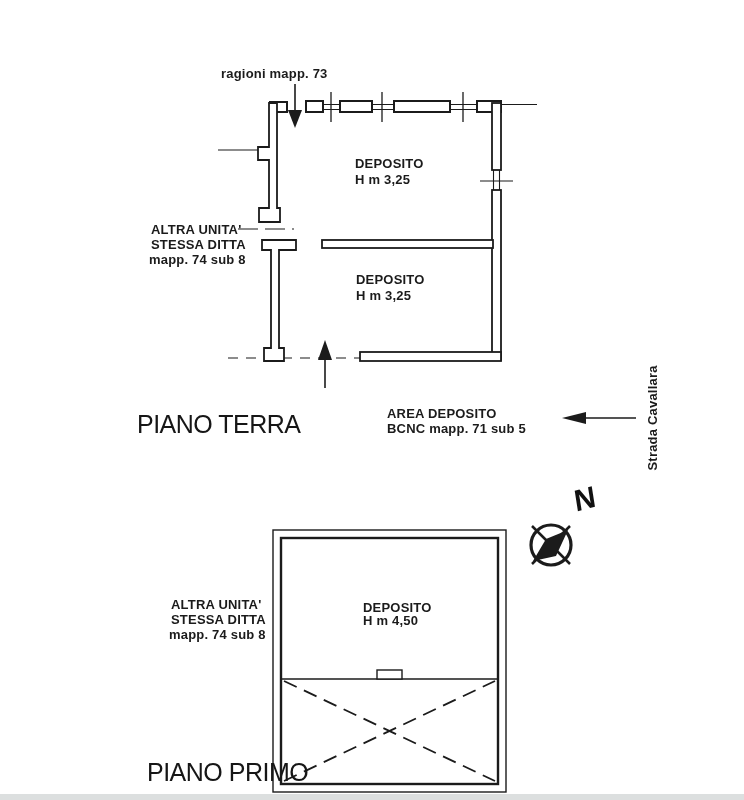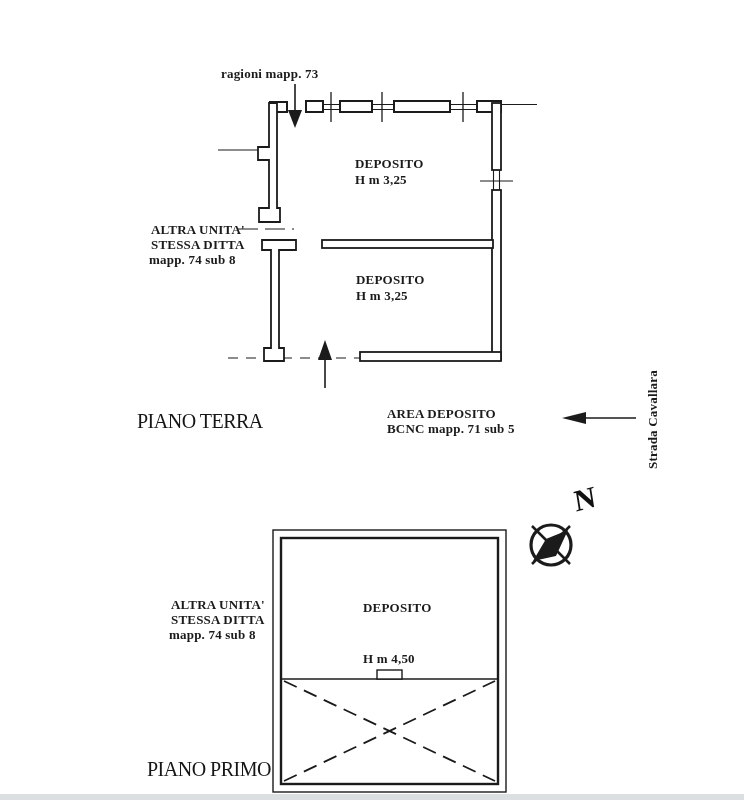--- a/index.html
+++ b/index.html
@@ -1,21 +1,21 @@
 <!DOCTYPE html>
 <html><head>
 <meta charset="utf-8">
 <style>
   html,body{margin:0;padding:0;}
   body{width:744px;height:800px;background:#ffffff;font-family:"Liberation Sans",sans-serif;}
-  .page{position:relative;width:744px;height:800px;background:#ffffff;overflow:hidden;font-family:Liberation Serif, serif;}
+  .page{position:relative;width:744px;height:800px;background:#ffffff;overflow:hidden;}
   svg{position:absolute;left:0;top:0;}
   .lbl{position:absolute;color:#1b1b1b;white-space:nowrap;}
   .small{font-size:13px;font-weight:700;line-height:15px;letter-spacing:0.2px;}
-  .title{font-size:20px;font-weight:400;letter-spacing:-0.5px;color:#161616;}
+  .title{font-size:25px;font-weight:400;letter-spacing:-0.5px;color:#161616;}
   .street{transform:rotate(-90deg);transform-origin:center;}
   .north{font-size:30px;font-weight:700;transform:rotate(-15deg) skewX(-6deg);color:#111;}
   .footer-bar{position:absolute;left:0;top:794px;width:744px;height:6px;background:#dcdfdf;}
 </style>
 </head>
 <body>
 
 <div class="page">
 
   <svg width="744" height="800" viewBox="0 0 744 800">
@@ -132,19 +132,19 @@
   <div class="lbl north" style="left:574px;top:482px;">N</div>
 
   <div>
     <div class="lbl small" style="left:171px;top:597px;">ALTRA UNITA'</div>
     <div class="lbl small" style="left:171px;top:612px;">STESSA DITTA</div>
     <div class="lbl small" style="left:169px;top:627px;">mapp. 74 sub 8</div>
   </div>
 
   <div>
     <div class="lbl small" style="left:363px;top:600px;">DEPOSITO</div>
-    <div class="lbl small" style="left:363px;top:651px;">H m 4,50</div>
+    <div class="lbl small" style="left:363px;top:613px;">H m 4,50</div>
   </div>
 
   <div class="lbl title" style="left:147px;top:758px;text-align:right;">PIANO PRIMO</div>
 
   <div class="footer-bar"></div>
 </div>
 
 </body></html>

